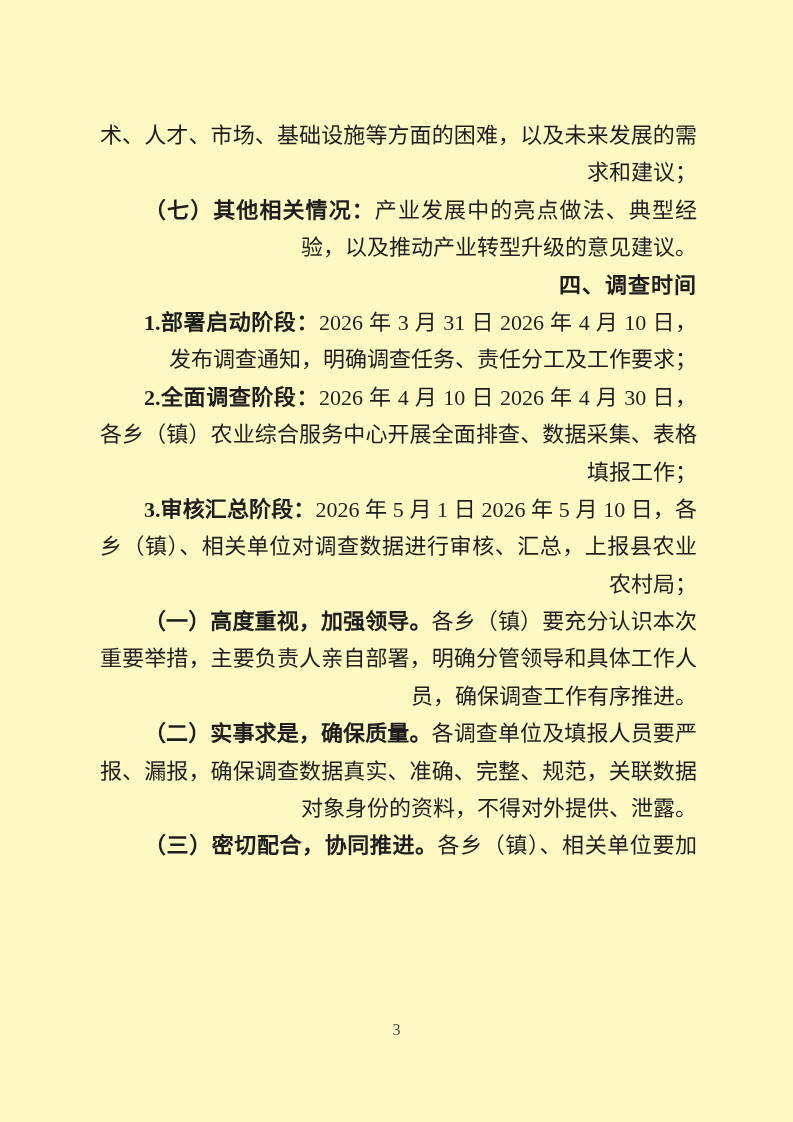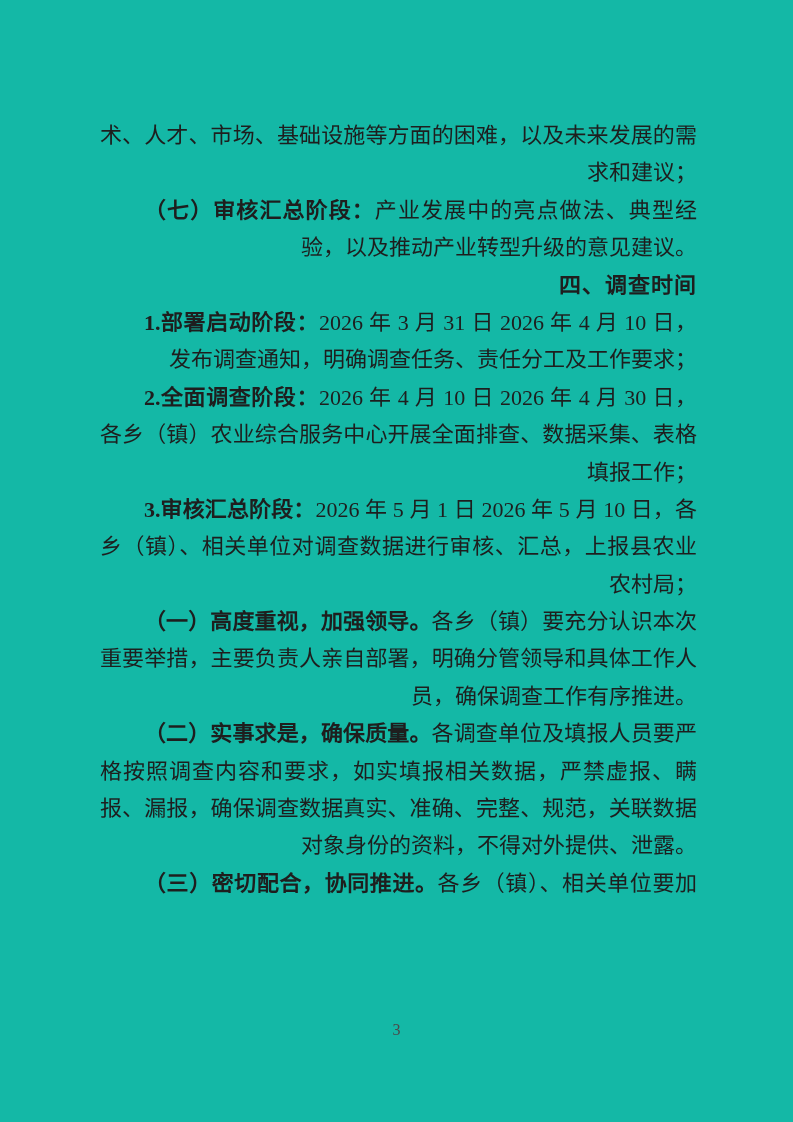--- a/index.html
+++ b/index.html
@@ -7,21 +7,21 @@
     padding: 0;
     background: #ffffff;
     width: 793px;
     height: 1122px;
     overflow: hidden;
   }
   .page {
     position: relative;
     width: 793px;
     height: 1122px;
-    background: #14b8a6;
+    background: #fef9c3;
     color: #1e1e1e;
   }
   .textblock {
     position: absolute;
     left: 100px;
     top: 117px;
     width: 597px;
   }
   .line {
     font-family: "Liberation Serif", "DejaVu Serif", serif;
@@ -58,34 +58,33 @@
     color: #4a4a4a;
   }
 </style>
 </head>
 <body>
 
 <div class="page">
   <div class="textblock">
       <div class="line fill"><span>术、人才、市场、基础设施等方面的困难，以及未来发展的需</span></div>
       <div class="line"><span>求和建议；</span></div>
-      <div class="line indent fill"><span class="run-b">（七）审核汇总阶段：</span><span>产业发展中的亮点做法、典型经</span></div>
+      <div class="line indent fill"><span class="run-b">（七）其他相关情况：</span><span>产业发展中的亮点做法、典型经</span></div>
       <div class="line"><span>验，以及推动产业转型升级的意见建议。</span></div>
       <div class="line heading indent"><span>四、调查时间</span></div>
       <div class="line indent fill"><span class="run-b">1.部署启动阶段：</span><span>2026 年 3 月 31 日 2026 年 4 月 10 日，</span></div>
       <div class="line"><span>发布调查通知，明确调查任务、责任分工及工作要求；</span></div>
       <div class="line indent fill"><span class="run-b">2.全面调查阶段：</span><span>2026 年 4 月 10 日 2026 年 4 月 30 日，</span></div>
       <div class="line fill"><span>各乡（镇）农业综合服务中心开展全面排查、数据采集、表格</span></div>
       <div class="line"><span>填报工作；</span></div>
       <div class="line indent fill"><span class="run-b">3.审核汇总阶段：</span><span>2026 年 5 月 1 日 2026 年 5 月 10 日，各</span></div>
       <div class="line fill"><span>乡（镇）、相关单位对调查数据进行审核、汇总，上报县农业</span></div>
       <div class="line"><span>农村局；</span></div>
       <div class="line indent fill"><span class="run-b">（一）高度重视，加强领导。</span><span>各乡（镇）要充分认识本次</span></div>
       <div class="line fill"><span>重要举措，主要负责人亲自部署，明确分管领导和具体工作人</span></div>
       <div class="line"><span>员，确保调查工作有序推进。</span></div>
       <div class="line indent fill"><span class="run-b">（二）实事求是，确保质量。</span><span>各调查单位及填报人员要严</span></div>
-      <div class="line fill"><span>格按照调查内容和要求，如实填报相关数据，严禁虚报、瞒</span></div>
       <div class="line fill"><span>报、漏报，确保调查数据真实、准确、完整、规范，关联数据</span></div>
       <div class="line"><span>对象身份的资料，不得对外提供、泄露。</span></div>
       <div class="line indent fill"><span class="run-b">（三）密切配合，协同推进。</span><span>各乡（镇）、相关单位要加</span></div>
     </div>
   <div class="pagenum">3</div>
 </div>
 
 </body></html>

